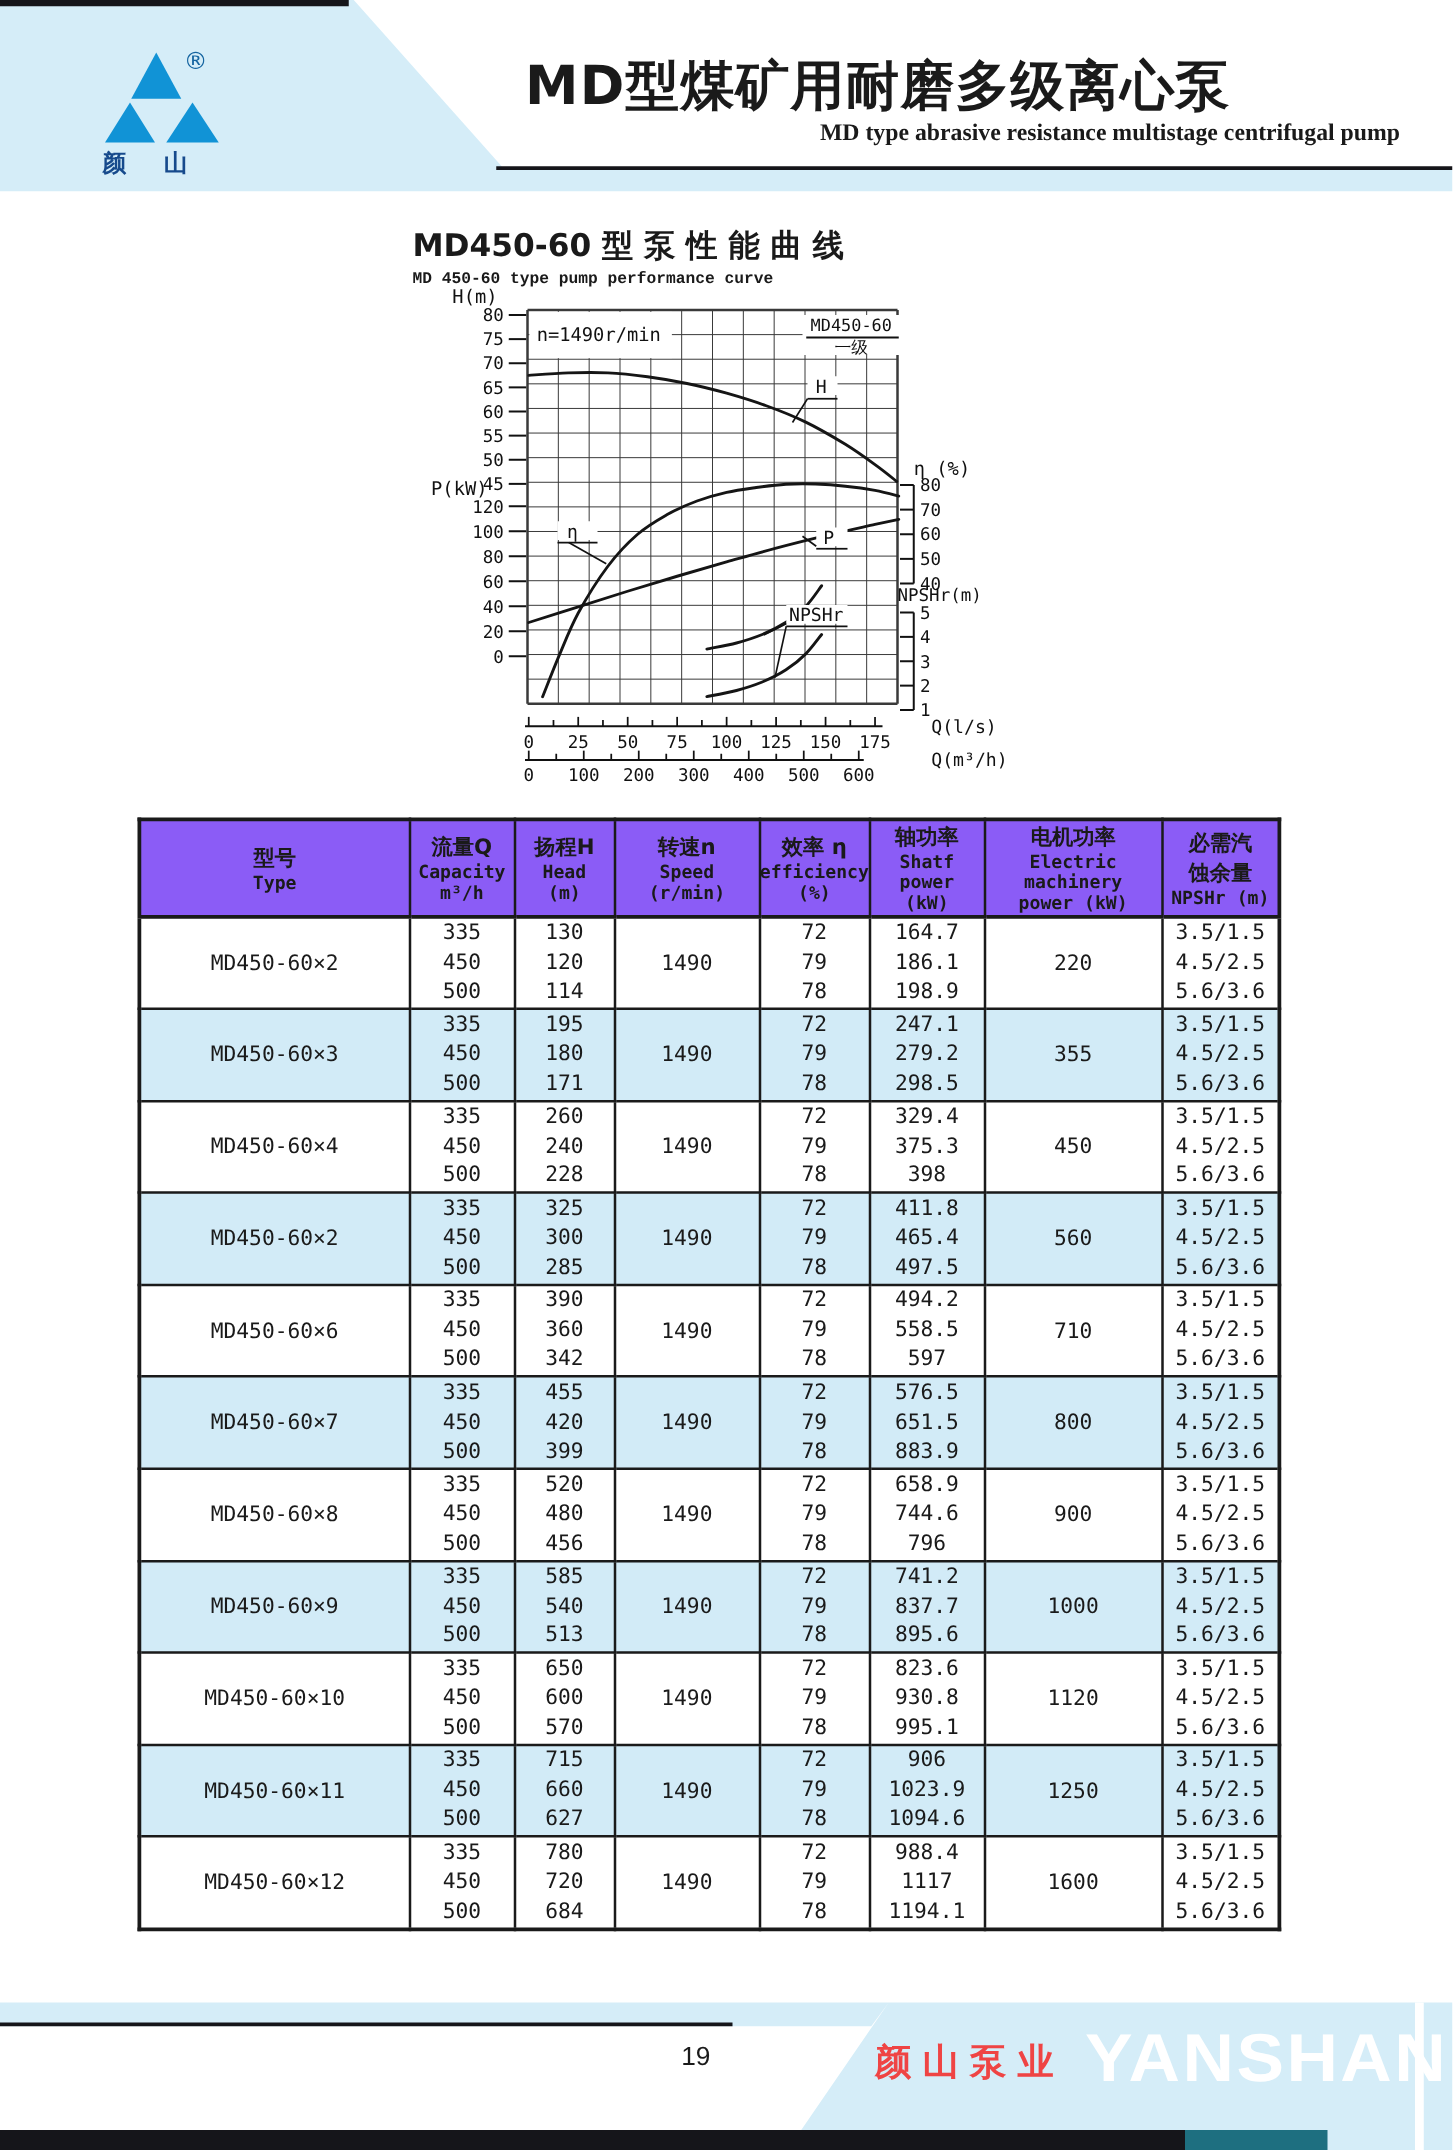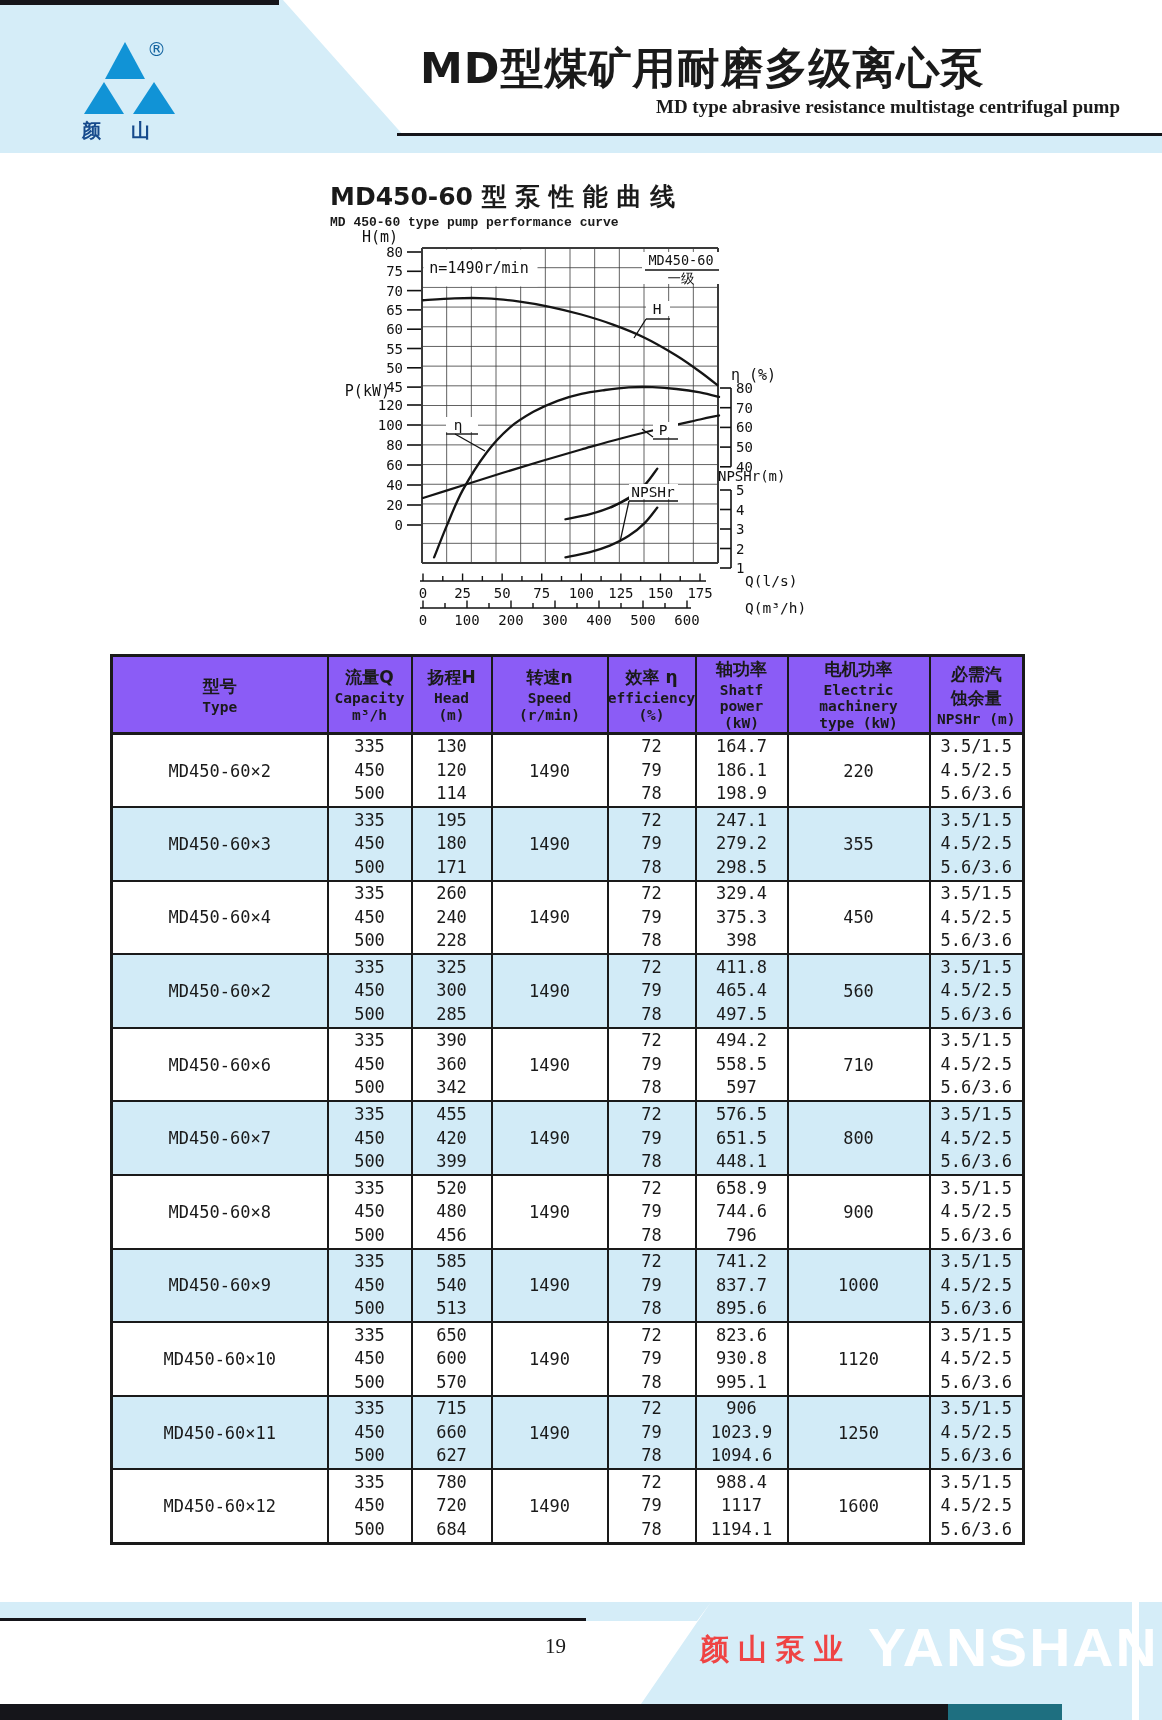--- a/index.html
+++ b/index.html
@@ -44,21 +44,21 @@
   #spec-table tbody td{font-family:"DejaVu Sans Mono",monospace;font-size:17px}
   .cl{height:23.5px;line-height:23.5px}
 
   
   .f-band{left:0;top:1602px;width:1162px;height:118px;background:#d5edf8}
   .f-brand{left:868px;top:1614px;font-size:57px;font-weight:bold;color:#fff;letter-spacing:2px;
     font-family:"Liberation Sans",sans-serif;white-space:nowrap;transform:scaleY(0.95)}
   .f-wedge{left:0;top:1602px;width:720px;height:118px;background:#fff;
     clip-path:polygon(0 19px,697px 19px,711px 0,630px 118px,0 118px)}
   .f-line{left:0;top:1618px;width:586px;height:3px;background:#15151a}
-  .f-page{left:545px;top:1634px;font-size:21px;font-family:Liberation Serif, serif;color:#1a1a1a}
+  .f-page{left:545px;top:1634px;font-size:21px;font-family:Liberation Sans, sans-serif;color:#1a1a1a}
   .f-company{left:700px;top:1630px;font-size:29px;font-weight:bold;letter-spacing:9px;color:#ef4444;white-space:nowrap}
   .f-vline{left:1132px;top:1602px;width:7px;height:118px;background:#fff}
   .f-botbar{left:0;top:1704px;width:948px;height:16px;background:#15151a}
   .f-botteal{left:948px;top:1704px;width:114px;height:16px;background:#1e6f80}
 </style>
 </head>
 <body>
 
 <div class="abs hdr-blue-shape"></div>
 <div class="abs hdr-topbar"></div>
@@ -295,21 +295,21 @@
           <div class="hcell">
         <span class="hcn">轴功率</span>
         <span class="hen">Shatf power</span>
         <span class="hen">(kW)</span>
           </div>
         </th>
       <th>
           <div class="hcell">
         <span class="hcn">电机功率</span>
         <span class="hen">Electric machinery</span>
-        <span class="hen">type (kW)</span>
+        <span class="hen">power (kW)</span>
           </div>
         </th>
       <th>
           <div class="hcell">
         <span class="hcn">必需汽</span>
         <span class="hcn">蚀余量</span>
         <span class="hen">NPSHr (m)</span>
           </div>
         </th>
     </tr>
@@ -479,21 +479,21 @@
         </td>
         <td>1490</td>
         <td>
           <div class="cl">72</div>
           <div class="cl">79</div>
           <div class="cl">78</div>
         </td>
         <td>
           <div class="cl">576.5</div>
           <div class="cl">651.5</div>
-          <div class="cl">448.1</div>
+          <div class="cl">883.9</div>
         </td>
         <td>800</td>
         <td>
           <div class="cl">3.5/1.5</div>
           <div class="cl">4.5/2.5</div>
           <div class="cl">5.6/3.6</div>
         </td>
       </tr>
       <tr>
         <td>MD450-60×8</td>

